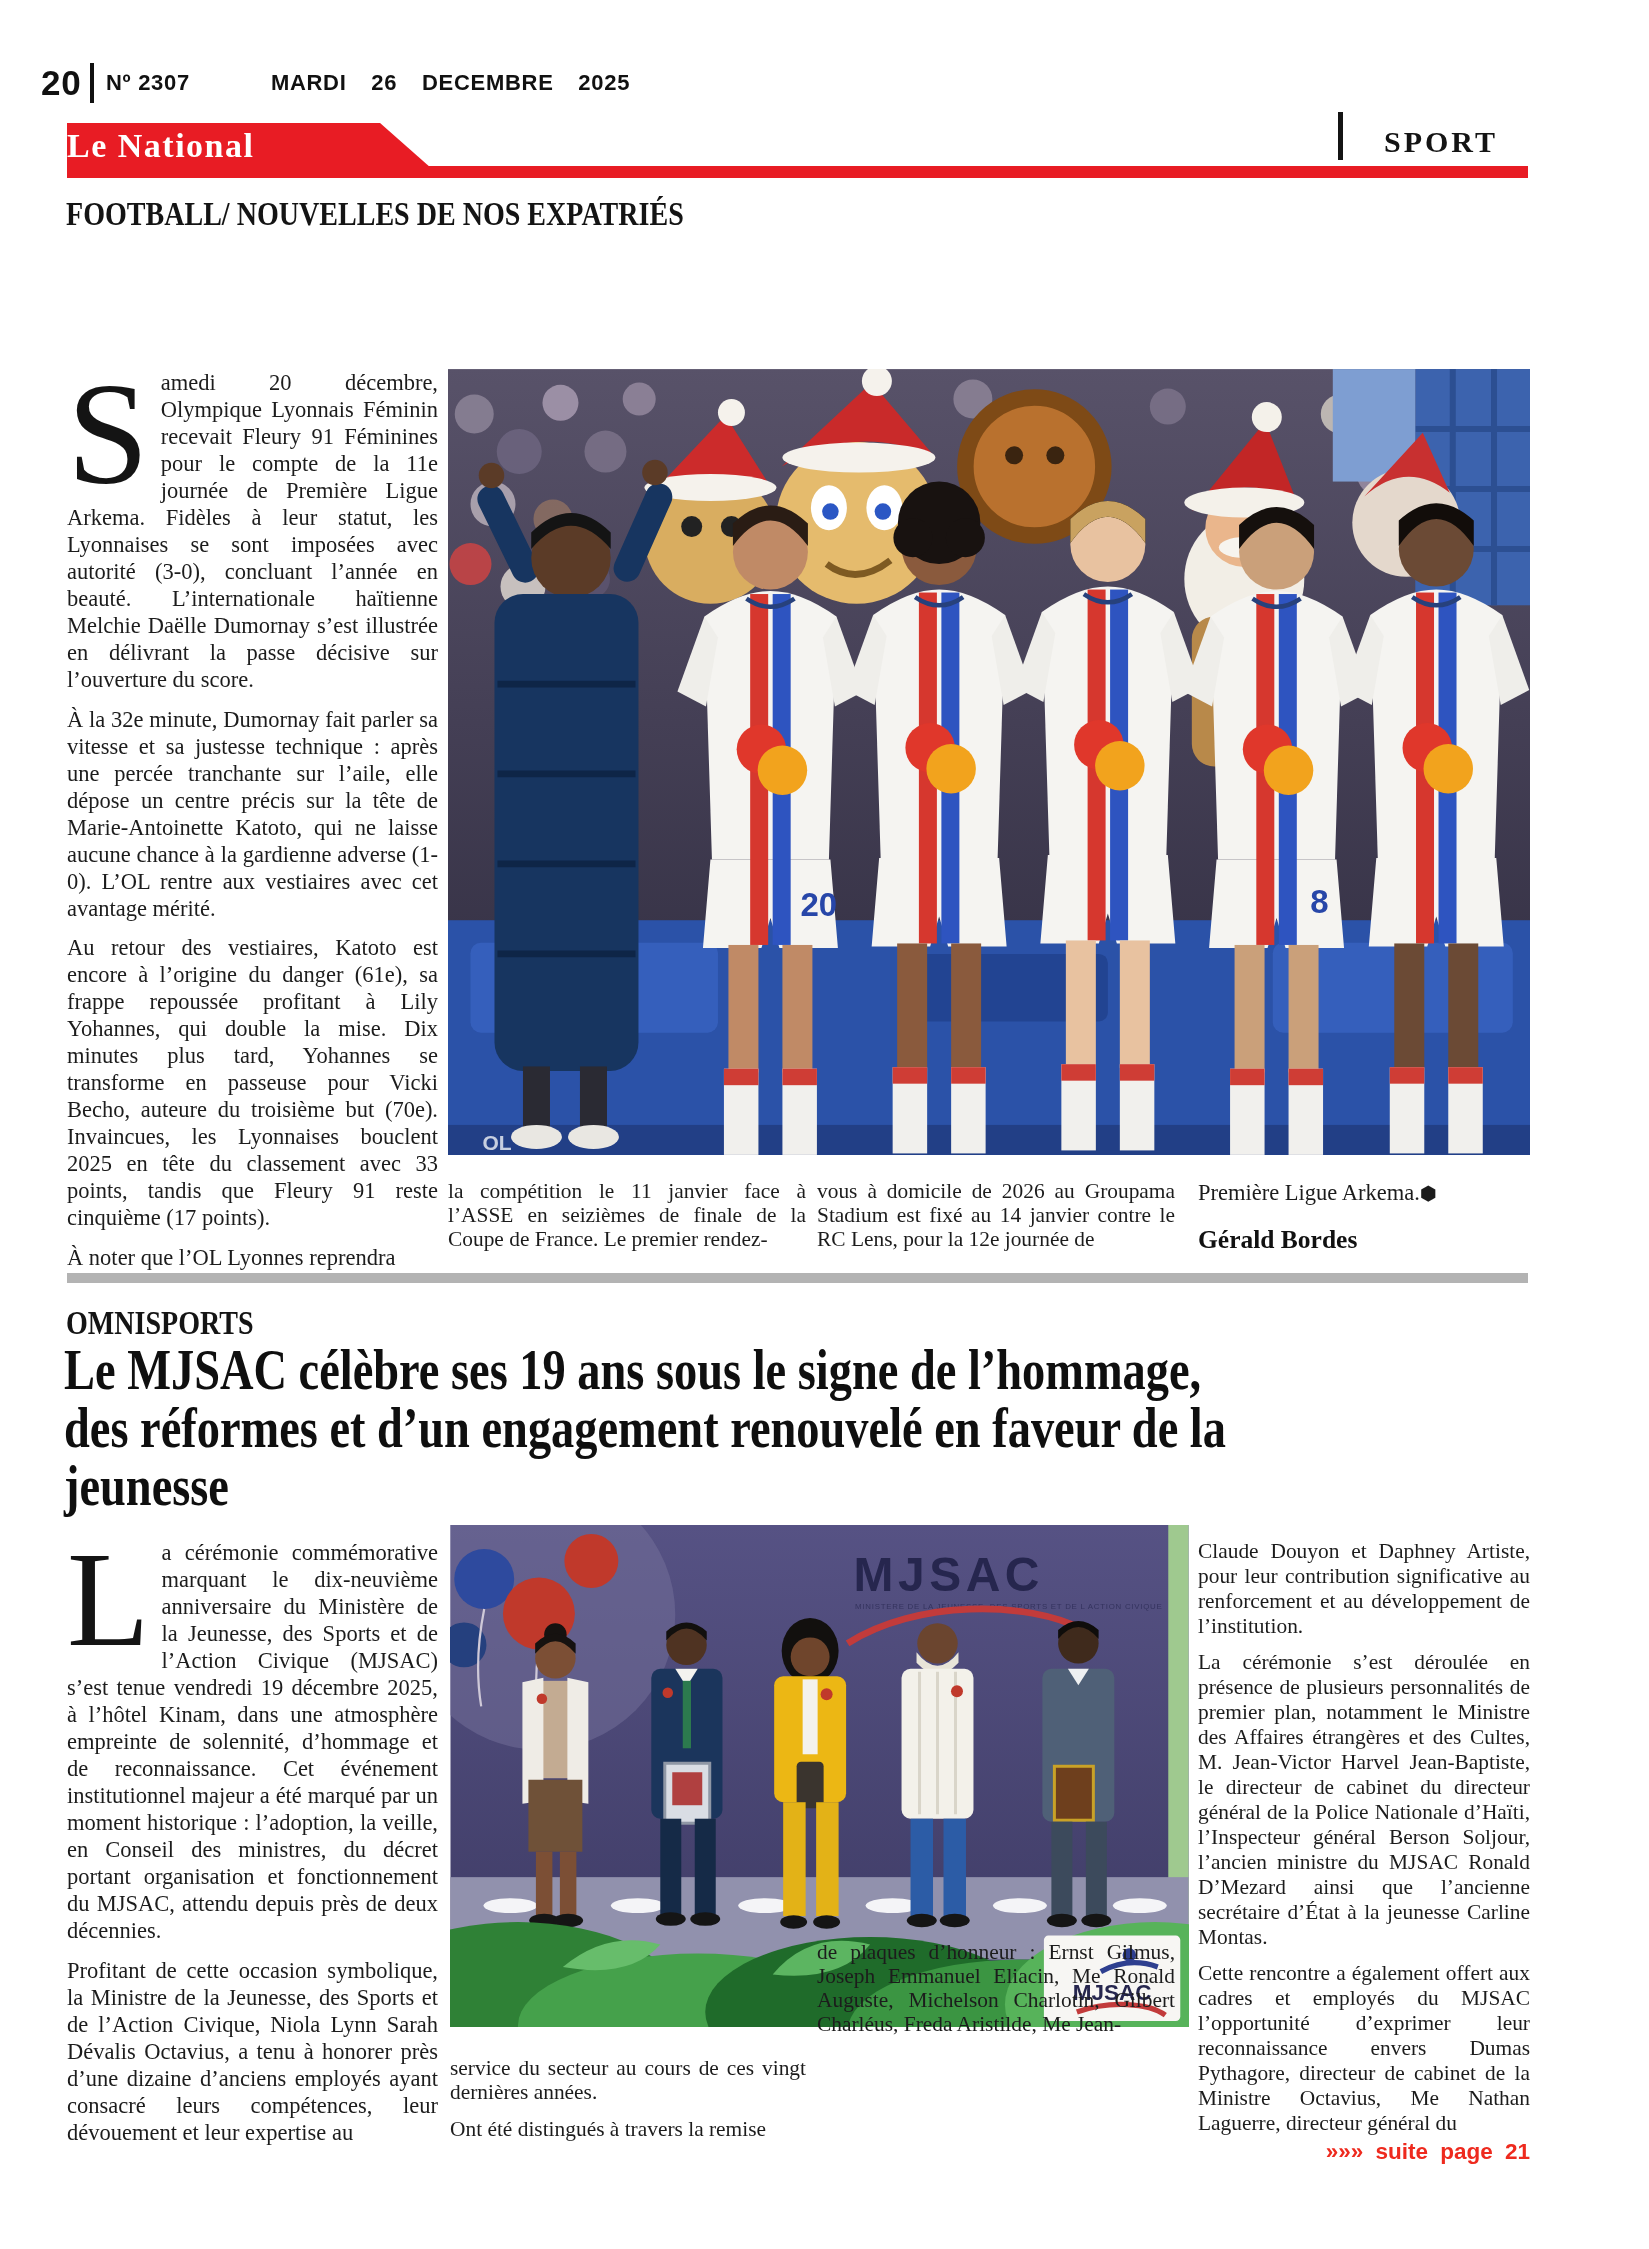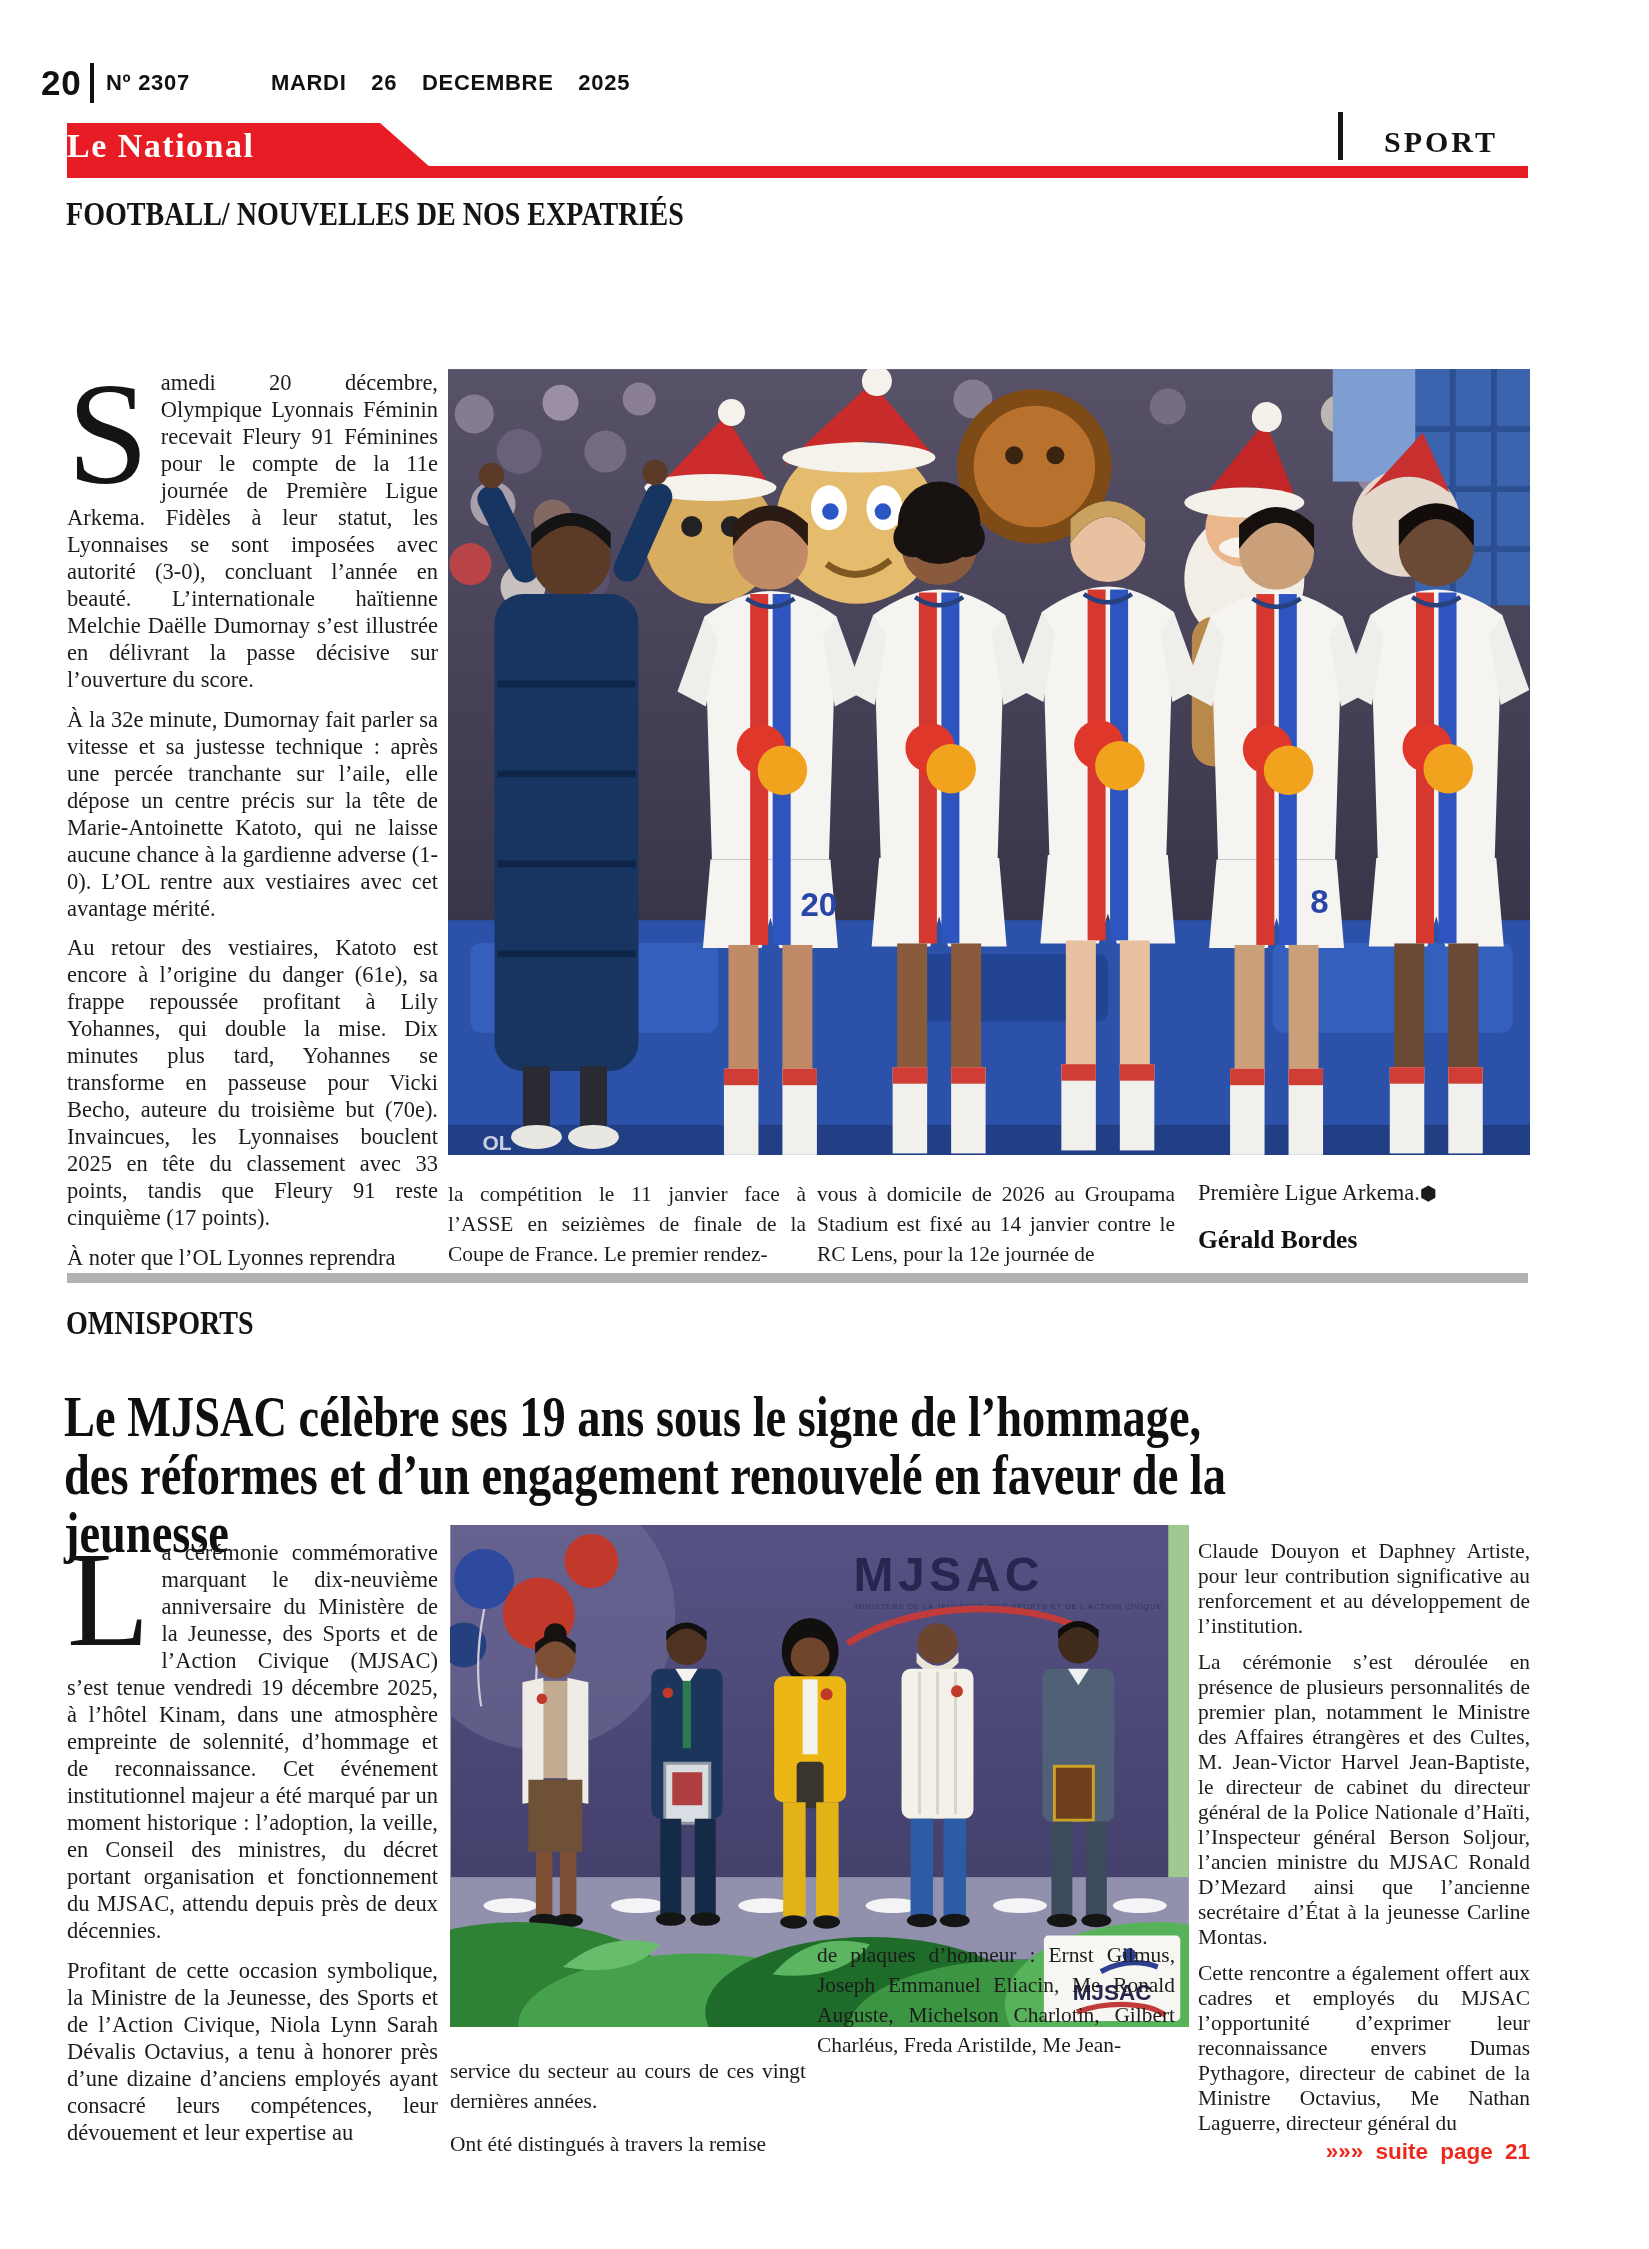--- a/index.html
+++ b/index.html
@@ -28,21 +28,21 @@
     font-size:30px;letter-spacing:3px;color:#141414;margin-top:16px;}
 
   
   .kicker{font-weight:bold;font-size:33px;color:#141414;white-space:nowrap;}
   .cond{display:inline-block;transform:scaleX(.85);transform-origin:0 50%;white-space:nowrap;}
   .hl-line{height:61px;}
   .hl-line>span{display:inline-block;transform:scaleX(.8);transform-origin:0 50%;
     white-space:nowrap;font-weight:bold;font-size:58px;line-height:61px;color:#0f0f0f;}
   .body{font-size:22.5px;line-height:27px;text-align:justify;color:#1c1c1c;}
   .body p{margin:0 0 12.7px 0;}
-  .body.small{font-size:21.4px;line-height:30px;}
+  .body.small{font-size:21.4px;line-height:24px;}
   .dropcap{float:left;font-size:147px;line-height:.78;padding:7.5px 12px 0 0;
     font-weight:400;color:#141414;}
   .byline{font-weight:bold;font-size:25.5px;margin-top:19.5px;color:#111;}
   .endmark{font-size:19.5px;line-height:1;}
   .divider{left:67px;width:1461px;height:9.7px;background:#b3b3b3;}
   .jump{font-family:"Liberation Sans",sans-serif;font-weight:bold;font-size:22.5px;
     color:#ee2a1e;text-align:right;margin-top:3px;word-spacing:6px;}
   figure{margin:0;}
 </style>
 </head>
@@ -240,21 +240,21 @@
     <p style="margin-bottom:0;"><span>Première Ligue Arkema.</span><span class="endmark">⬢</span></p>
     <div class="byline">Gérald Bordes</div>
   </div>
 
   <div class="abs divider" style="top:1273px;"></div>
 
   <div class="abs" style="top:1305px;left:66px;">
     <span class="kicker cond">OMNISPORTS</span>
   </div>
 
-  <div class="abs" style="top:1388px;left:64px;">
+  <div class="abs" style="top:1341px;left:64px;">
     <div class="hl-line" style="height:58px;"><span style="line-height:58px;">Le MJSAC célèbre ses 19 ans sous le signe de l’hommage,</span></div>
     <div class="hl-line" style="height:58px;"><span style="line-height:58px;">des réformes et d’un engagement renouvelé en faveur de la</span></div>
     <div class="hl-line" style="height:58px;"><span style="line-height:58px;">jeunesse</span></div>
   </div>
 
   <div class="abs body" style="top:1539px;left:67px;width:371px;">
     <p><span class="dropcap" style="font-size:135px;">L</span><span>a cérémonie commémorative marquant le dix-neuvième anniversaire du Ministère de la Jeunesse, des Sports et de l’Action Civique (MJSAC) s’est tenue vendredi 19 décembre 2025, à l’hôtel Kinam, dans une atmosphère empreinte de solennité, d’hommage et de reconnaissance. Cet événement institutionnel majeur a été marqué par un moment historique : l’adoption, la veille, en Conseil des ministres, du décret portant organisation et fonctionnement du MJSAC, attendu depuis près de deux décennies.</span></p>
     <p>Profitant de cette occasion symbolique, la Ministre de la Jeunesse, des Sports et de l’Action Civique, Niola Lynn Sarah Dévalis Octavius, a tenu à honorer près d’une dizaine d’anciens employés ayant consacré leurs compétences, leur dévouement et leur expertise au</p>
   </div>
 

